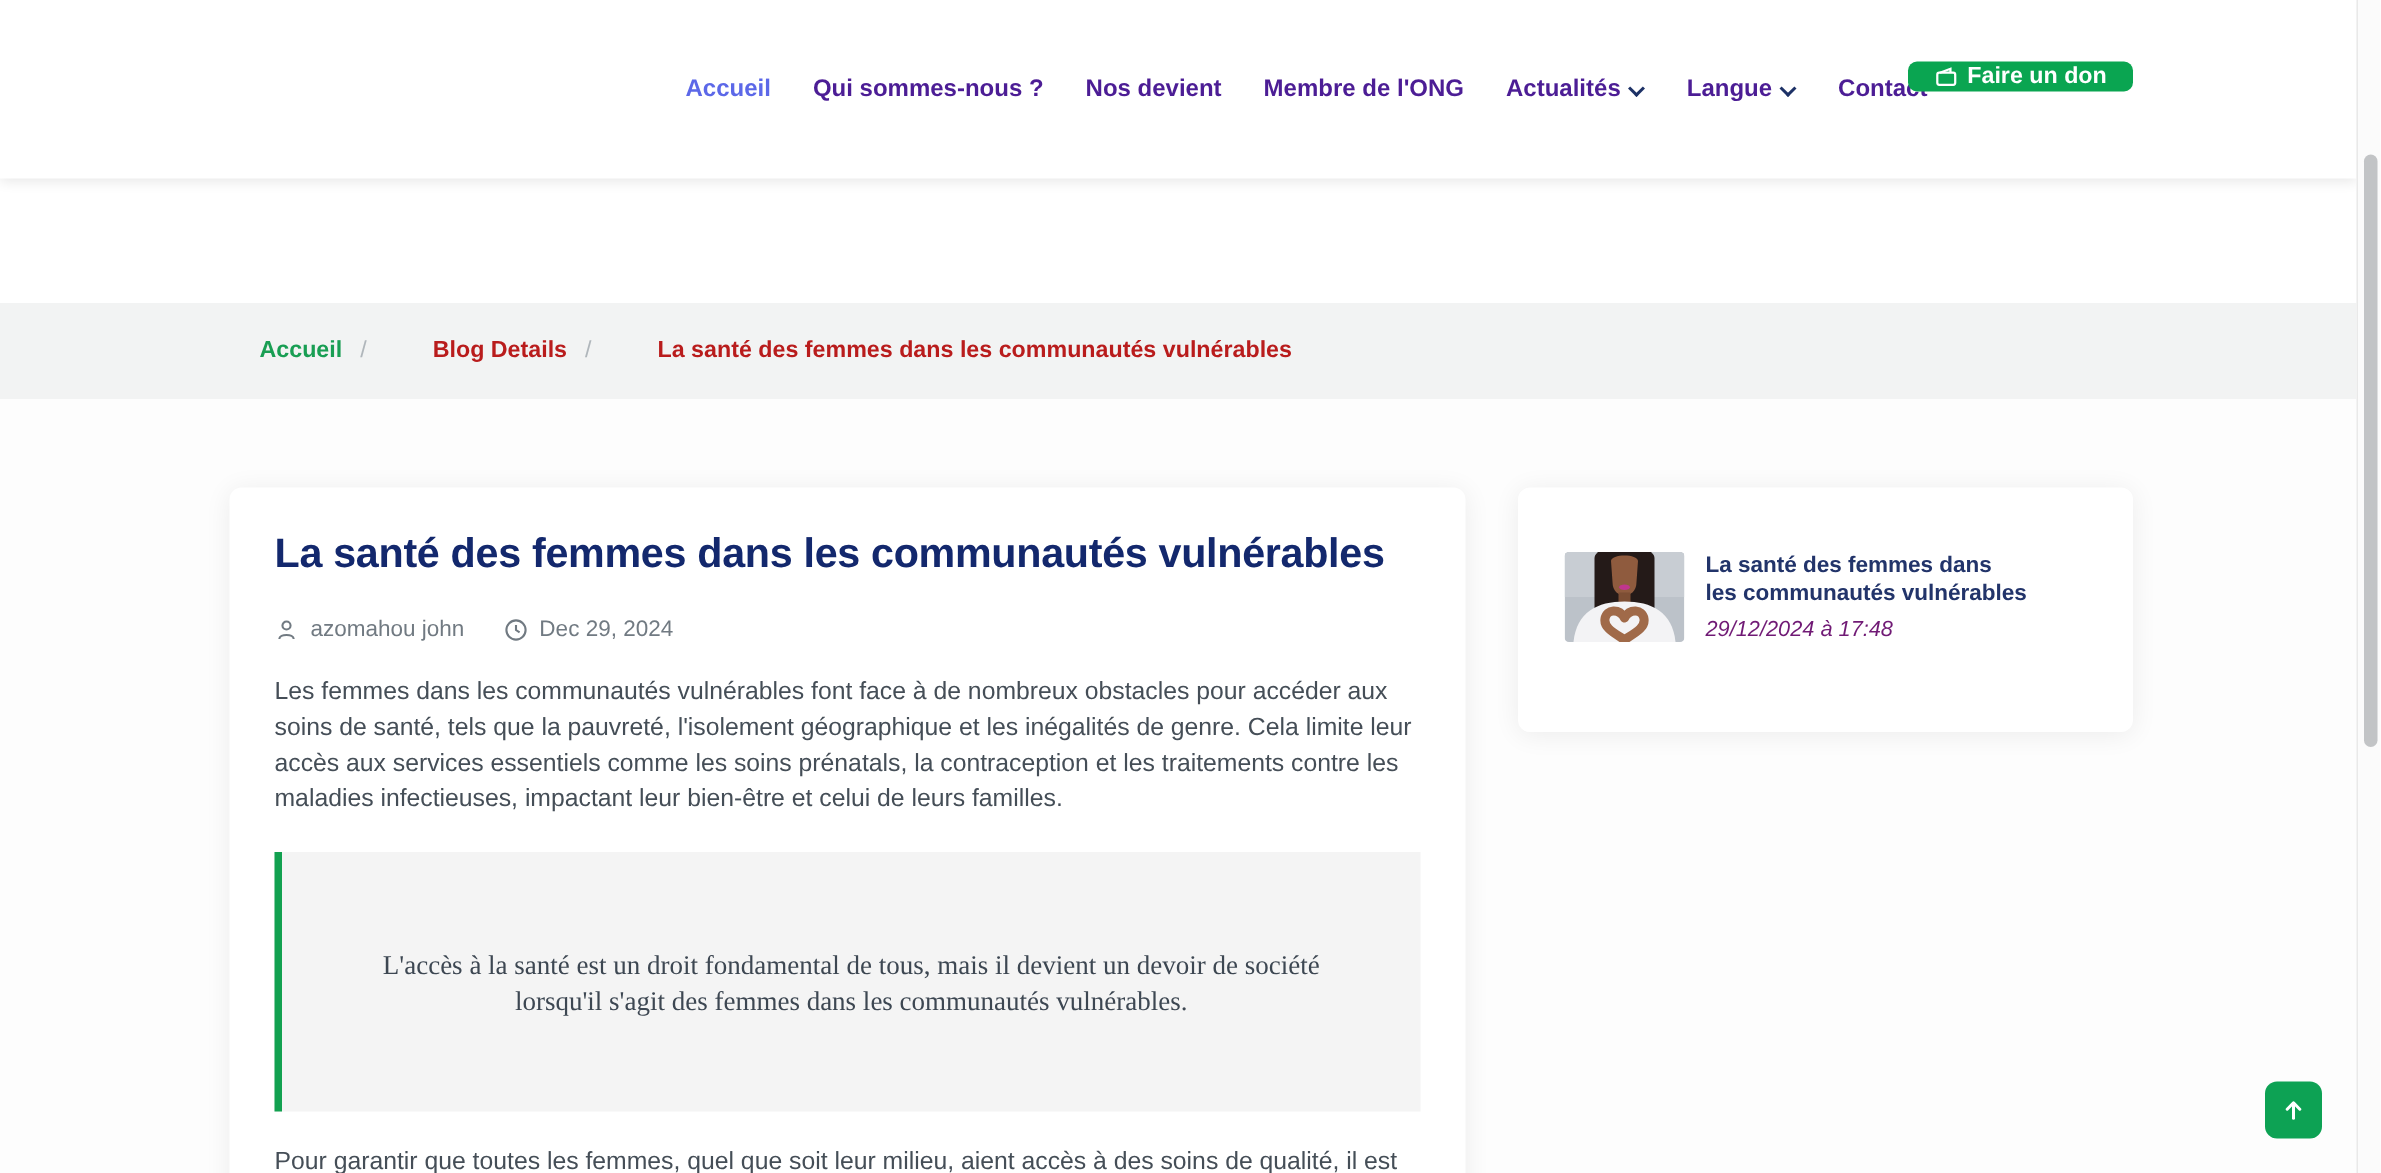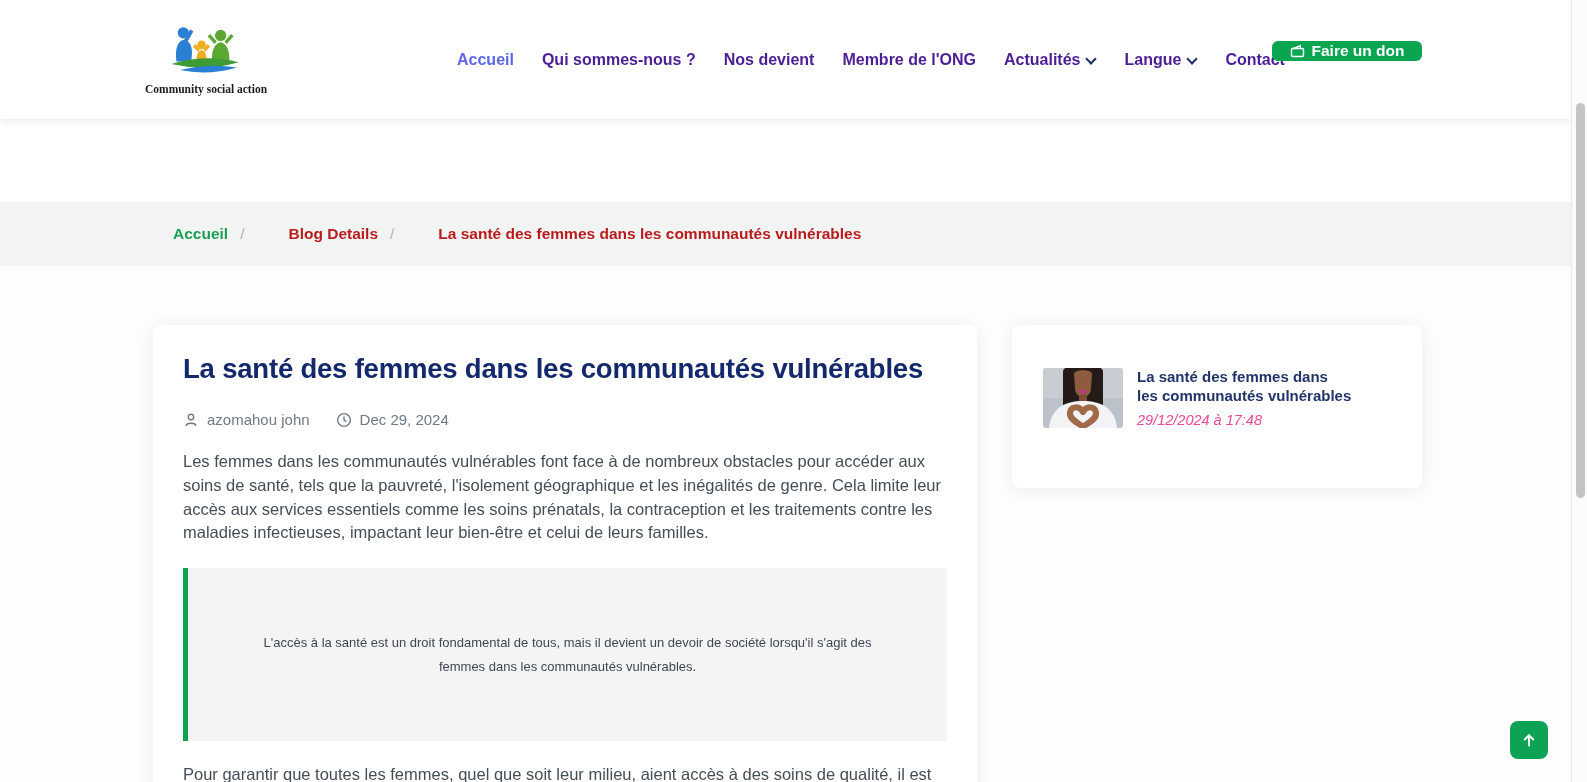--- a/index.html
+++ b/index.html
@@ -42,69 +42,50 @@
     background:#ffffff; border-radius:8px; box-shadow:0 2px 18px rgba(0,0,0,.07);
     padding:28px 30px; }
   .article-title { font-size:27.5px; font-weight:700; color:#13286d; letter-spacing:-.2px; }
   .meta-row { display:flex; align-items:center; gap:26px; margin-top:26px;
     color:#717a82; font-size:15px; }
   .meta-item { display:flex; align-items:center; gap:8px; }
   .article-p { margin-top:22px; font-size:16.5px; line-height:23.8px; color:#454e57; }
   .quote-block { margin-top:23px; height:173px; background:#f4f4f4;
     border-left:5px solid #12a150; display:flex; align-items:center; justify-content:center;
     padding:0 60px; }
-  .quote-text { max-width:625px; text-align:center; font-size:13px; line-height:24px;
-    color:#3d4752; }
+  .quote-text { max-width:625px; text-align:center; font-size:18px; line-height:24px;
+    color:#3d4752;font-family:Liberation Serif, serif; }
 
   
   .sidebar-card { position:absolute; left:1012px; top:59px; width:410px; height:163px;
     background:#ffffff; border-radius:8px; box-shadow:0 2px 18px rgba(0,0,0,.07);
     padding:26px 31px; }
   .sidebar-heading { font-size:20px; font-weight:700; color:#1b2e6b; }
   .recent-post { display:flex; margin-top:17px; cursor:pointer; }
   .post-thumb { width:80px; height:60px; border-radius:3px; overflow:hidden; flex:0 0 80px; }
   .post-info { margin-left:14px; }
   .post-title { font-size:15px; font-weight:700; color:#22346a; line-height:1.25;
     max-width:215px; }
-  .post-date { margin-top:6px; font-size:14.5px; font-style:italic; color:#ec4899; }
+  .post-date { margin-top:6px; font-size:14.5px; font-style:italic; color:#701a75; }
 
   
   .scroll-top { position:absolute; left:1510px; top:721px; width:38px; height:38px;
     background:#0da254; border:none; border-radius:8px; display:flex; align-items:center;
     justify-content:center; cursor:pointer; z-index:9; }
   .scrollbar { position:absolute; right:0; top:0; width:16px; height:782px;
     background:#fbfbfb; border-left:1px solid #e9e9e9; z-index:10; }
   .scroll-thumb { position:absolute; right:2px; top:103px; width:9px; height:395px;
     background:#c2c4c6; border-radius:5px; cursor:pointer; }
 </style>
 </head>
 <body>
 
 <div class="page">
 
   <header class="navbar">
-    <div class="logo">
-      <span>
-        <svg width="100" height="52" viewBox="0 0 110 60">
-          <circle cx="30" cy="9" r="6.5" fill="#2b7fd4"></circle>
-          <path d="M22 42 C20 26 24 18 31 17 L38 5 L41.5 7.5 L35 19 C40 22 41 30 39 42 Z" fill="#2b7fd4"></path>
-          <circle cx="73" cy="12" r="6.5" fill="#5aa832"></circle>
-          <path d="M63 44 C62 28 67 21 73 20 C79 21 84 28 83 44 Z" fill="#5aa832"></path>
-          <path d="M66 22 L58 13 L61 10.5 L68.5 19 Z" fill="#5aa832"></path>
-          <path d="M80 22 L88 13 L85 10.5 L77.5 19 Z" fill="#5aa832"></path>
-          <circle cx="51" cy="23" r="5" fill="#f0ad1f"></circle>
-          <path d="M45.5 44 C44.5 33 47.5 29 51 29 C54.5 29 57.5 33 56.5 44 Z" fill="#f0ad1f"></path>
-          <path d="M47 31 L41 25 L44 22 L49 28 Z" fill="#f0ad1f"></path>
-          <path d="M55 31 L61 25 L58 22 L53 28 Z" fill="#f0ad1f"></path>
-          <path d="M16 45 Q55 33 94 43 Q55 54 16 45 Z" fill="#3f9c35"></path>
-          <path d="M26 52 Q60 44 92 49 Q58 59 26 52 Z" fill="#2b7fd4"></path>
-        </svg>
-      </span>
-      <div class="logo-text">Community social action</div>
-    </div>
 
     <nav class="nav-menu">
       <a class="nav-link active">Accueil</a>
       <a class="nav-link">Qui sommes-nous ?</a>
       <a class="nav-link">Nos devient</a>
       <a class="nav-link">Membre de l'ONG</a>
       <a class="nav-link">
         <span>Actualités</span>
         <span class="chev"></span>
       </a>

